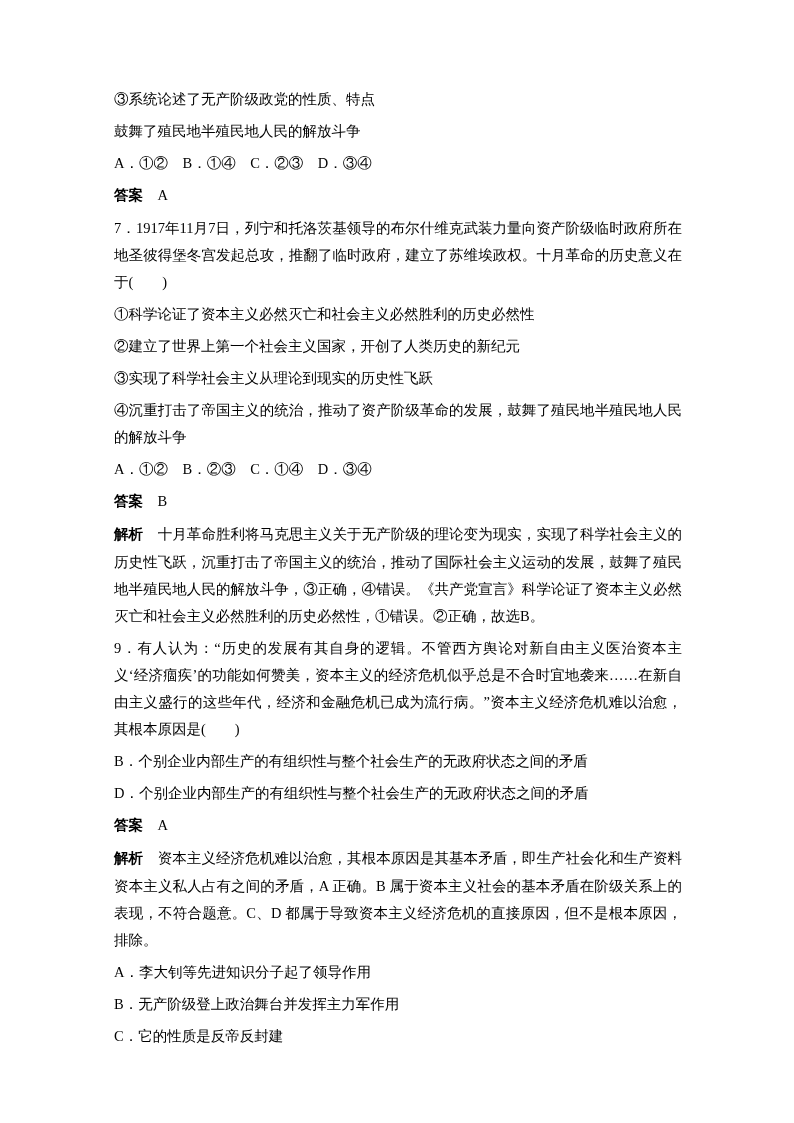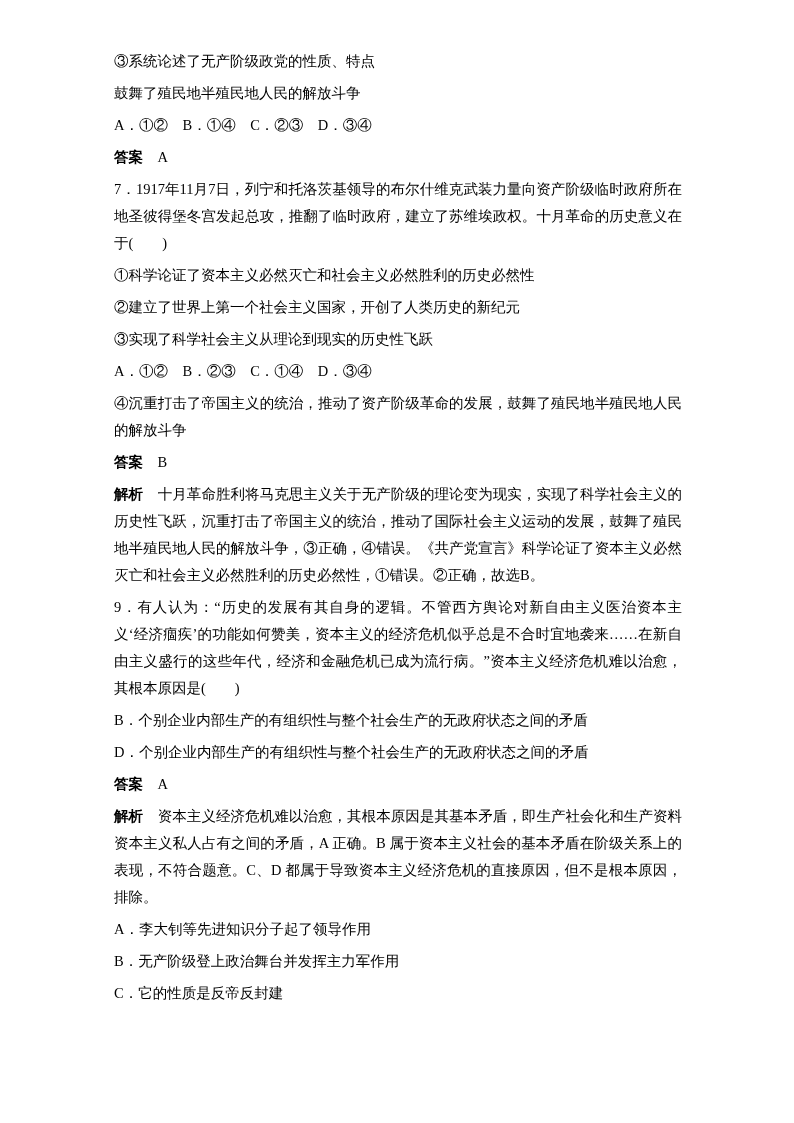--- a/index.html
+++ b/index.html
@@ -7,59 +7,59 @@
     padding: 0;
     background: #ffffff;
   }
   .page {
     position: relative;
     width: 794px;
     height: 1123px;
     margin: 0 auto;
     background: #ffffff;
     box-sizing: border-box;
-    padding: 48px 112px 40px 114px;
+    padding: 86px 112px 40px 114px;
     overflow: hidden;
     color: #000000;
     font-family: "Liberation Serif", "DejaVu Serif", serif;
   }
   .doc {
     width: 100%;
   }
   p.block {
     margin: 0 0 5px 0;
     font-size: 14.5px;
     line-height: 27px;
     text-align: justify;
     color: #000000;
     word-break: break-all;
   }
   p.block.labeled, p.block.labeled-para {
     text-align: justify;
   }
   span.label {
     font-weight: bold;
-    font-family: Liberation Sans, sans-serif;
+    font-family: Liberation Mono, monospace;
   }
 </style>
 </head>
 <body>
 
 <div class="page">
   <div class="doc">
       <p class="block line">③系统论述了无产阶级政党的性质、特点</p>
       <p class="block line">鼓舞了殖民地半殖民地人民的解放斗争</p>
       <p class="block line">A．①②　B．①④　C．②③　D．③④</p>
       <p class="block labeled"><span class="label">答案</span>　A</p>
       <p class="block para">7．1917年11月7日，列宁和托洛茨基领导的布尔什维克武装力量向资产阶级临时政府所在地圣彼得堡冬宫发起总攻，推翻了临时政府，建立了苏维埃政权。十月革命的历史意义在于(　　)</p>
       <p class="block line">①科学论证了资本主义必然灭亡和社会主义必然胜利的历史必然性</p>
       <p class="block line">②建立了世界上第一个社会主义国家，开创了人类历史的新纪元</p>
       <p class="block line">③实现了科学社会主义从理论到现实的历史性飞跃</p>
+      <p class="block para">④沉重打击了帝国主义的统治，推动了资产阶级革命的发展，鼓舞了殖民地半殖民地人民的解放斗争</p>
       <p class="block line">A．①②　B．②③　C．①④　D．③④</p>
-      <p class="block para">④沉重打击了帝国主义的统治，推动了资产阶级革命的发展，鼓舞了殖民地半殖民地人民的解放斗争</p>
       <p class="block labeled"><span class="label">答案</span>　B</p>
       <p class="block labeled-para"><span class="label">解析</span>　十月革命胜利将马克思主义关于无产阶级的理论变为现实，实现了科学社会主义的历史性飞跃，沉重打击了帝国主义的统治，推动了国际社会主义运动的发展，鼓舞了殖民地半殖民地人民的解放斗争，③正确，④错误。《共产党宣言》科学论证了资本主义必然灭亡和社会主义必然胜利的历史必然性，①错误。②正确，故选B。</p>
       <p class="block para">9．有人认为：“历史的发展有其自身的逻辑。不管西方舆论对新自由主义医治资本主义‘经济痼疾’的功能如何赞美，资本主义的经济危机似乎总是不合时宜地袭来……在新自由主义盛行的这些年代，经济和金融危机已成为流行病。”资本主义经济危机难以治愈，其根本原因是(　　)</p>
       <p class="block line">B．个别企业内部生产的有组织性与整个社会生产的无政府状态之间的矛盾</p>
       <p class="block line">D．个别企业内部生产的有组织性与整个社会生产的无政府状态之间的矛盾</p>
       <p class="block labeled"><span class="label">答案</span>　A</p>
       <p class="block labeled-para"><span class="label">解析</span>　资本主义经济危机难以治愈，其根本原因是其基本矛盾，即生产社会化和生产资料资本主义私人占有之间的矛盾，A 正确。B 属于资本主义社会的基本矛盾在阶级关系上的表现，不符合题意。C、D 都属于导致资本主义经济危机的直接原因，但不是根本原因，排除。</p>
       <p class="block line">A．李大钊等先进知识分子起了领导作用</p>
       <p class="block line">B．无产阶级登上政治舞台并发挥主力军作用</p>
       <p class="block line">C．它的性质是反帝反封建</p>

